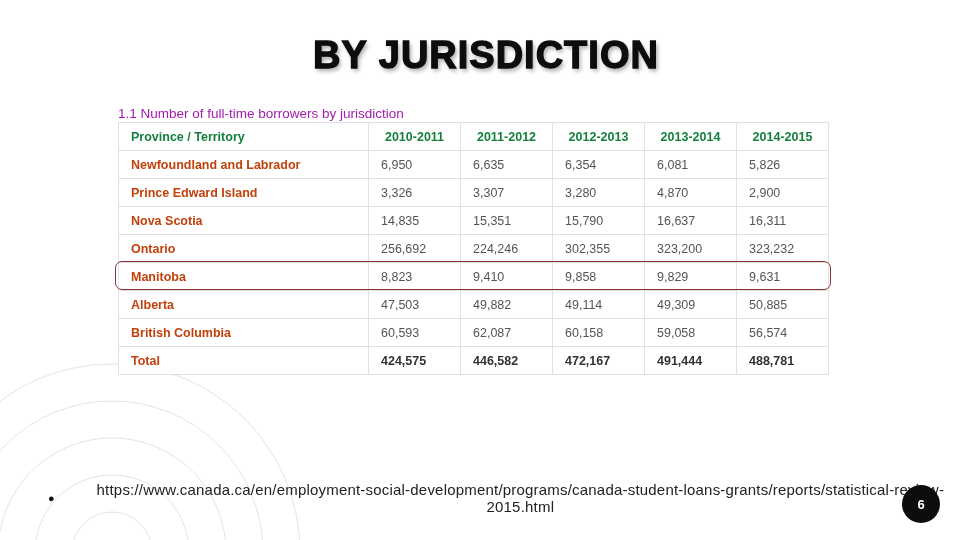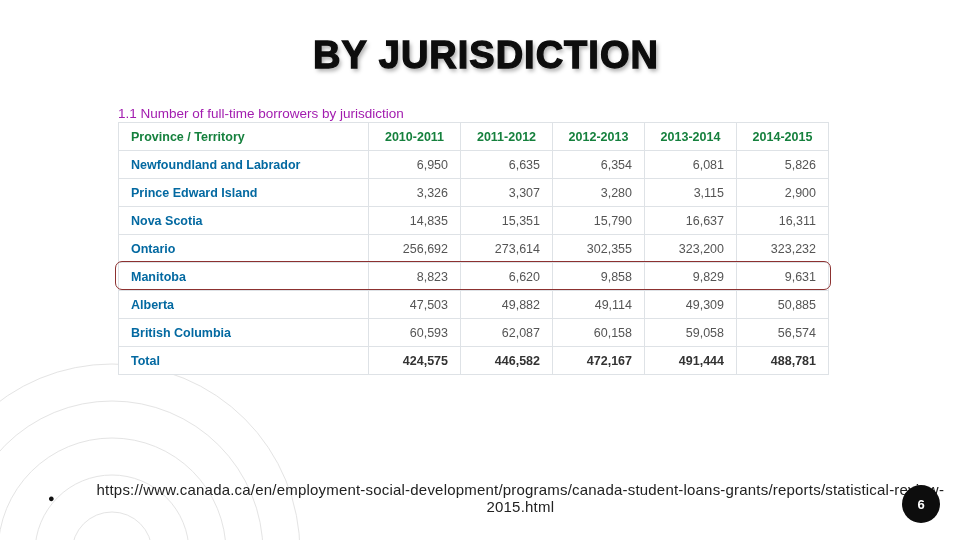--- a/index.html
+++ b/index.html
@@ -56,22 +56,22 @@
     padding: 0 12px;
     font-size: 12.5px;
     vertical-align: middle;
     overflow: hidden; white-space: nowrap;
   }
   table.data-table th {
     text-align: left;
     font-weight: 700; color: #15803d;
   }
   table.data-table th.num-head { text-align: center; }
-  table.data-table td.row-label { font-weight: 700; color: #0369a1; }
-  table.data-table td.num { text-align: right; color: #555; font-weight: 400; }
+  table.data-table td.row-label { font-weight: 700; color: #c2410c; }
+  table.data-table td.num { text-align: left; color: #555; font-weight: 400; }
   table.data-table tr.total-row td.num { font-weight: 700; color: #333; margin-left: 27px; }
 
   
   .highlight-box {
     position: absolute;
     left: -3px; top: 139px;
     width: 716px; height: 29px;
     border: 1.5px solid #8c3130;
     border-radius: 7px;
     pointer-events: none;
@@ -148,43 +148,43 @@
           <td class="num">6,635</td>
           <td class="num">6,354</td>
           <td class="num">6,081</td>
           <td class="num">5,826</td>
         </tr>
         <tr>
           <td class="row-label">Prince Edward Island</td>
           <td class="num">3,326</td>
           <td class="num">3,307</td>
           <td class="num">3,280</td>
-          <td class="num">3,115</td>
+          <td class="num">4,870</td>
           <td class="num">2,900</td>
         </tr>
         <tr>
           <td class="row-label">Nova Scotia</td>
           <td class="num">14,835</td>
           <td class="num">15,351</td>
           <td class="num">15,790</td>
           <td class="num">16,637</td>
           <td class="num">16,311</td>
         </tr>
         <tr>
           <td class="row-label">Ontario</td>
           <td class="num">256,692</td>
-          <td class="num">273,614</td>
+          <td class="num">224,246</td>
           <td class="num">302,355</td>
           <td class="num">323,200</td>
           <td class="num">323,232</td>
         </tr>
         <tr>
           <td class="row-label">Manitoba</td>
           <td class="num">8,823</td>
-          <td class="num">6,620</td>
+          <td class="num">9,410</td>
           <td class="num">9,858</td>
           <td class="num">9,829</td>
           <td class="num">9,631</td>
         </tr>
         <tr>
           <td class="row-label">Alberta</td>
           <td class="num">47,503</td>
           <td class="num">49,882</td>
           <td class="num">49,114</td>
           <td class="num">49,309</td>

